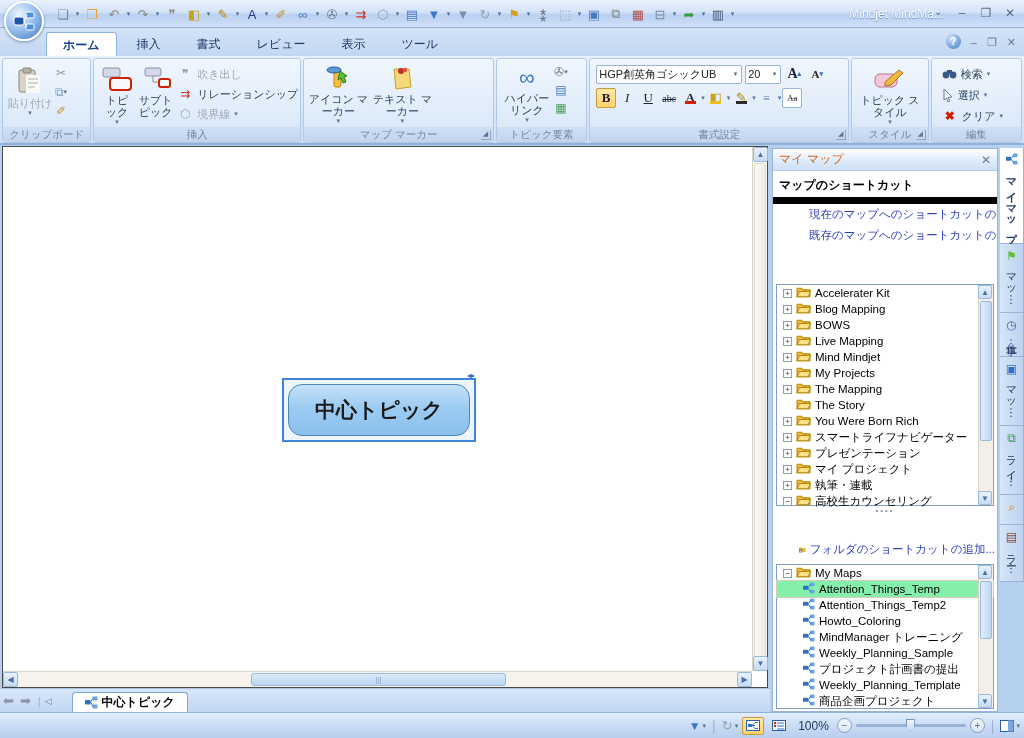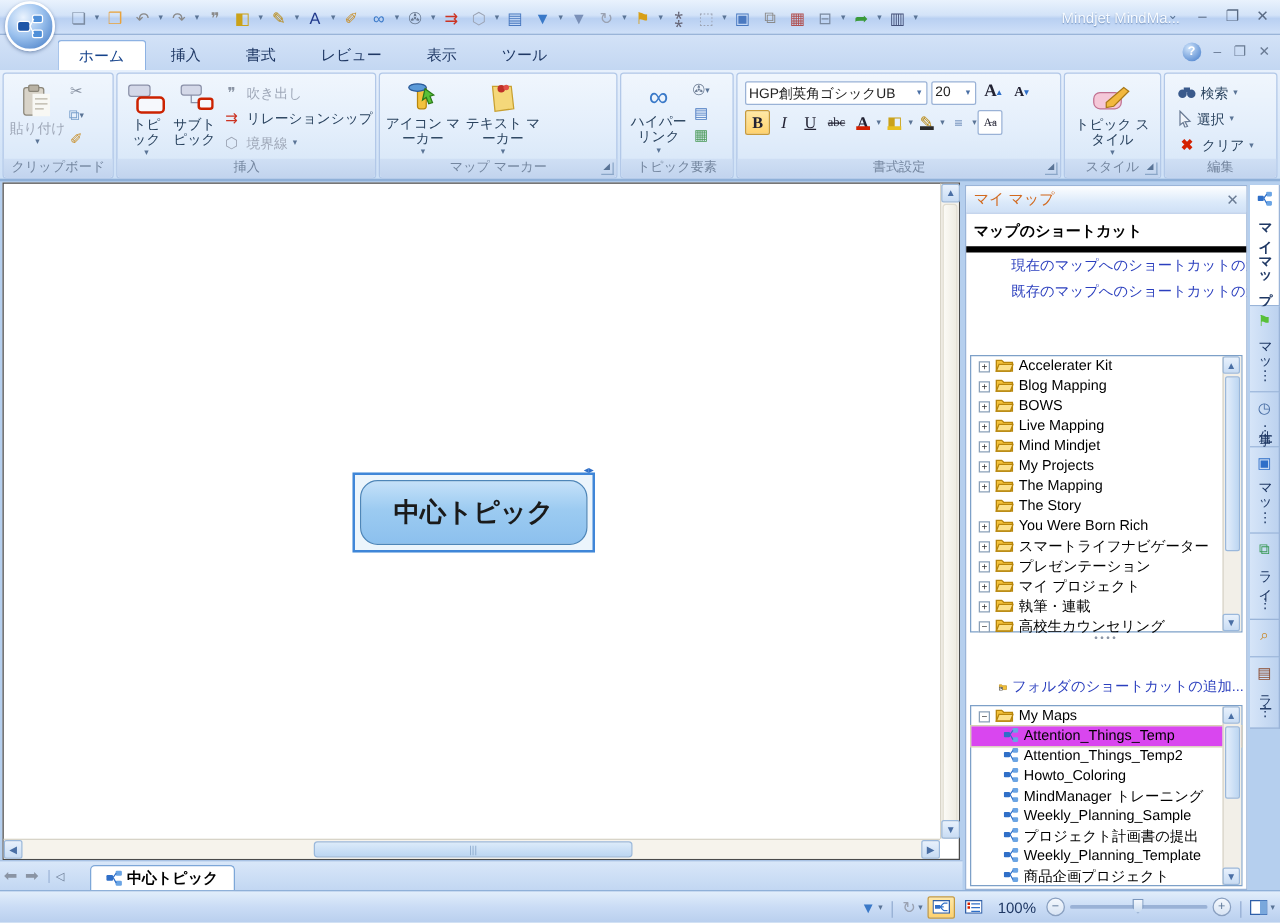--- a/index.html
+++ b/index.html
@@ -25,21 +25,21 @@
   .winbtns { position:absolute; right:6px; top:5px; display:flex; gap:8px; }
   .winbtn { color:#5a6b84; font-size:12px; width:16px; text-align:center; line-height:16px; }
 
   
   .tabrow { position:absolute; left:0; top:28px; width:1024px; height:28px;
     background:linear-gradient(180deg,#d3e2f7,#c3d7f2); }
   .rtabs { position:absolute; left:46px; top:4px; display:flex; height:24px; }
   .rtab { padding:4px 16px 0 16px; font-size:12px; color:#1f3864; margin-right:4px;
     border-radius:3px 3px 0 0; }
   .rtab.active { background:#ffffff; border:1px solid #8db2e3; border-bottom:none;
-    color:#15428b; font-weight:normal; }
+    color:#15428b; font-weight:bold; }
   .tabrow-right { position:absolute; right:8px; top:6px; display:flex; gap:10px; align-items:center; }
   .helpbtn { width:15px; height:15px; border-radius:50%;
     background:radial-gradient(circle at 35% 30%,#cfe4fb,#3f78c8); color:#fff; font-size:10px;
     font-weight:bold; text-align:center; line-height:15px; }
   .minibtn { color:#6a7b94; font-size:11px; line-height:14px; }
 
   
   .ribbon { position:absolute; left:0; top:56px; width:1024px; height:89px;
     background:linear-gradient(180deg,#e7f0fc 0%,#dae8f9 50%,#cde0f6 100%);
     border-bottom:2px solid #8fb0d8; display:flex; padding:2px 2px 0 2px; gap:2px; }
@@ -125,33 +125,33 @@
     clip-path:polygon(0 0,100% 0,100% 60%,50% 100%,0 60%); }
 
   
   .panel { position:absolute; left:772px; top:148px; width:226px; height:564px;
     background:#ffffff; border:1px solid #9ab4d8; }
   .panelhdr { height:22px; background:linear-gradient(180deg,#fdfeff,#dceafa 60%,#cfe0f6);
     border-bottom:1px solid #b2c8e8; display:flex; align-items:center; padding:0 6px;
     color:#d2691e; font-size:12px; }
   .panelhdr .pclose { margin-left:auto; color:#6a7b94; font-size:12px; }
   .sechdr { font-weight:bold; font-size:12px; color:#000; padding:6px 6px 3px 6px;
-    border-bottom:5px solid #000000; }
+    border-bottom:7px solid #000000; }
   .linkrow { color:#2b3fbe; font-size:11.5px; padding:3px 2px 3px 36px; white-space:nowrap;
     overflow:hidden; }
   .linkrow.withicon { padding-left:22px; display:flex; align-items:center; gap:4px; }
   .treebox { position:absolute; left:3px; right:3px; background:#fff; border:1px solid #7da0c8; }
   .treebox1 { top:135px; height:222px; }
   .treebox2 { top:415px; height:145px; }
   .trow { height:16px; display:flex; align-items:center; gap:4px; padding-left:6px;
     font-size:11.5px; color:#000; white-space:nowrap; }
   .expand { width:9px; height:9px; border:1px solid #8aa0b8; background:#fff; font-size:8px;
     line-height:7px; text-align:center; color:#333; flex:none; }
   .noexpand { width:9px; flex:none; }
-  .tsel { background:#d946ef; outline:1px solid #d6cfb2; }
+  .tsel { background:#86efac; outline:1px solid #d6cfb2; }
   .tscroll { position:absolute; right:0; top:0; bottom:0; width:15px; background:#f2efe8;
     border-left:1px solid #d8d4c8; }
   .tthumb { position:absolute; left:1px; width:12px; border-radius:2px;
     background:linear-gradient(90deg,#e4eefb,#bcd6f2); border:1px solid #9ab8dc; }
   .splitdots { text-align:center; color:#8a94a4; font-size:8px; letter-spacing:2px; height:8px;
     line-height:6px; }
 
   
   .sidestrip { position:absolute; left:1000px; top:148px; width:24px; height:564px;
     display:flex; flex-direction:column; }

